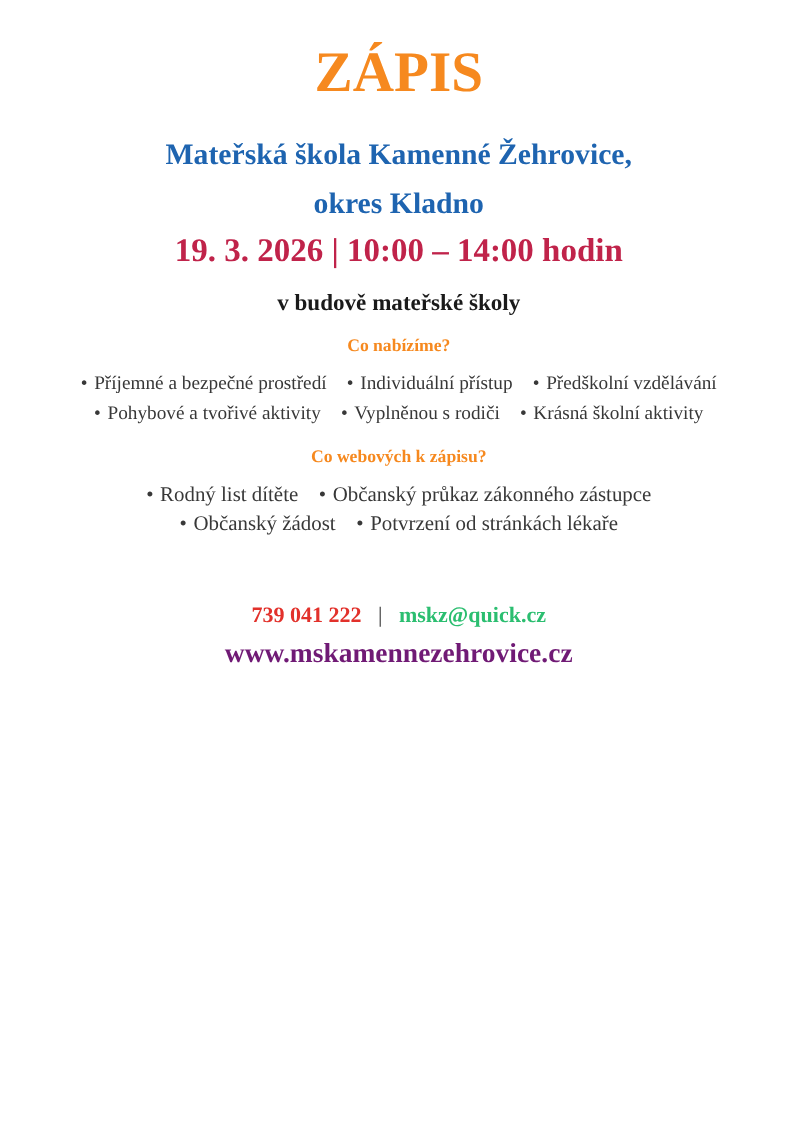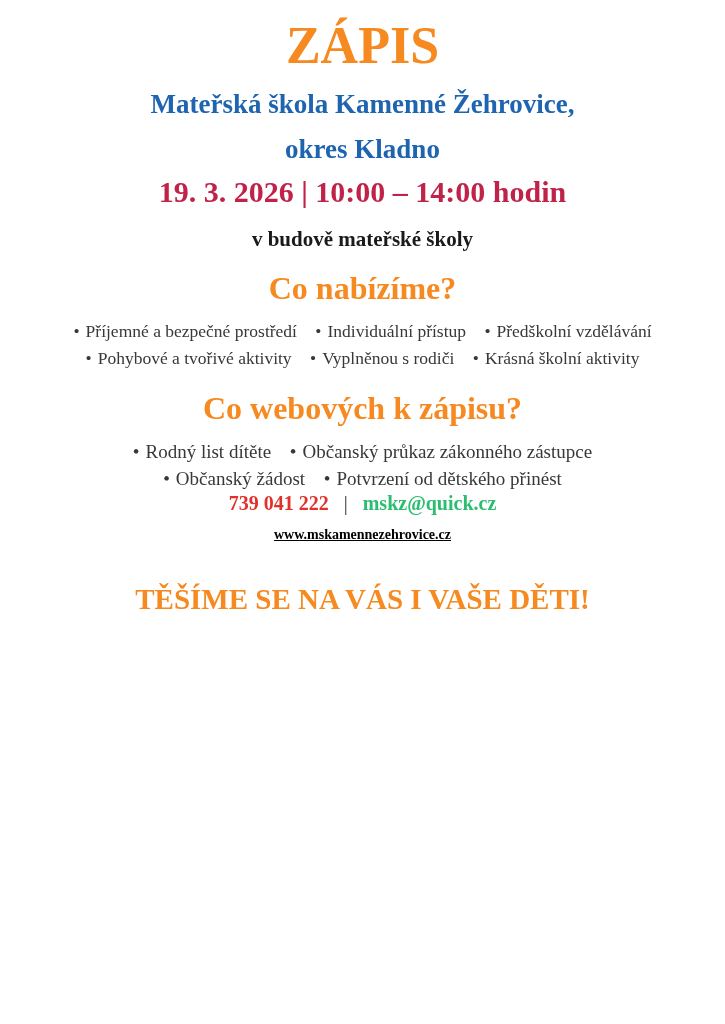--- a/index.html
+++ b/index.html
@@ -14,77 +14,77 @@
     overflow: hidden;
     box-sizing: border-box;
   }
   .title {
     margin: 0;
     color: #F6891F;
     font-weight: bold;
     font-size: 52px;
     line-height: 1.05;
   }
-  .title-1 { padding-top: 19px; }
+  .title-1 { padding-top: 40px; }
   .title-2 { margin-top: 30px; font-size: 51px; }
   .school-line {
     color: #1E64B0;
     font-weight: bold;
     font-size: 27px;
     line-height: 1.0;
-    margin-top: 17px;
+    margin-top: 32px;
   }
   .school-line.second { margin-top: 18px; }
   .datetime {
     color: #C0234A;
     font-weight: bold;
     font-size: 30px;
     line-height: 1.0;
     margin-top: 14px;
   }
   .location {
     color: #1a1a1a;
     font-weight: bold;
     font-size: 21px;
     margin-top: 20px;
   }
   .section-heading {
     margin: 0;
     color: #F6891F;
     font-weight: bold;
-    font-size: 32px;
+    font-size: 16px;
     margin-top: 18px;
   }
   .bullet-block { margin-top: 11px; text-align: center; }
   .bullet-line {
     color: #383838;
     font-size: 17.5px;
     line-height: 27px;
   }
   .bullet-block.larger .bullet-line { font-size: 19px; }
   .bullet-item { display: inline-block; margin: 0 7px; white-space: nowrap; }
   .bullet-glyph { margin-right: 6px; }
   .docs-note {
     color: #7A5DA8;
     font-size: 19px;
     margin-top: 52px;
   }
   .contact-row {
+    margin-top: 58px;
     font-size: 20px;
     font-weight: bold;
   }
   .phone { color: #E2312B; }
   .contact-sep { color: #333333; margin: 0 10px; font-weight: normal; }
   .email { color: #2BBE70; text-decoration: none; }
   .website-row { margin-top: 10px; }
   .website {
-    color: #000000;
+    color: #701a75;
     font-weight: bold;
-    font-size: 14px;
-    text-decoration: underline;
+    font-size: 25px;
     cursor: pointer;
   }
   .closing {
     color: #F6891F;
     font-weight: bold;
     font-size: 29px;
     margin-top: 40px;
   }
 </style>
 </head>
@@ -117,30 +117,29 @@
 
   <h2 class="section-heading">Co webových k zápisu?</h2>
 
   <div class="bullet-block larger">
     <div class="bullet-line">
       <span class="bullet-item"><span class="bullet-glyph">•</span><span>Rodný list dítěte</span></span>
       <span class="bullet-item"><span class="bullet-glyph">•</span><span>Občanský průkaz zákonného zástupce</span></span>
     </div>
     <div class="bullet-line">
       <span class="bullet-item"><span class="bullet-glyph">•</span><span>Občanský žádost</span></span>
-      <span class="bullet-item"><span class="bullet-glyph">•</span><span>Potvrzení od dětského přinést</span></span>
+      <span class="bullet-item"><span class="bullet-glyph">•</span><span>Potvrzení od stránkách lékaře</span></span>
     </div>
   </div>
 
 
   <div class="contact-row">
     <span class="phone">739 041 222</span>
     <span class="contact-sep">|</span>
     <span class="email">mskz@quick.cz</span>
   </div>
 
   <div class="website-row">
     <a class="website">www.mskamennezehrovice.cz</a>
   </div>
 
-  <div class="closing">TĚŠÍME SE NA VÁS I VAŠE DĚTI!</div>
 
 </div>
 
 </body></html>

